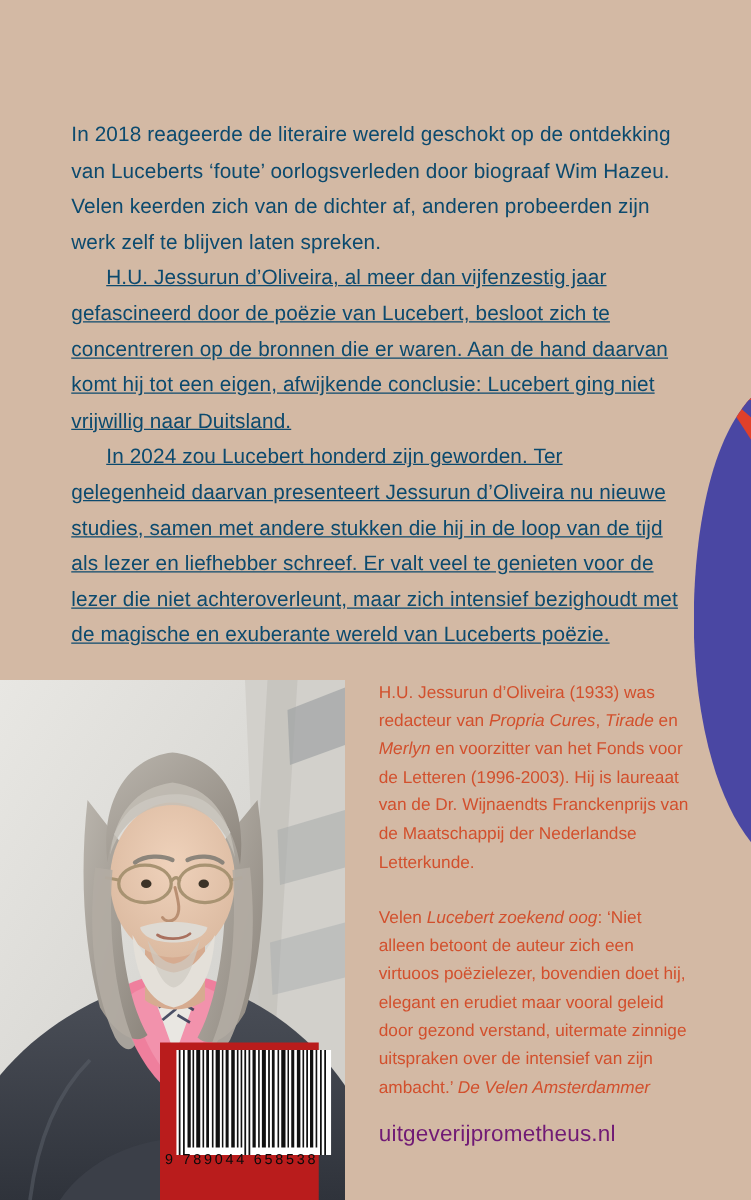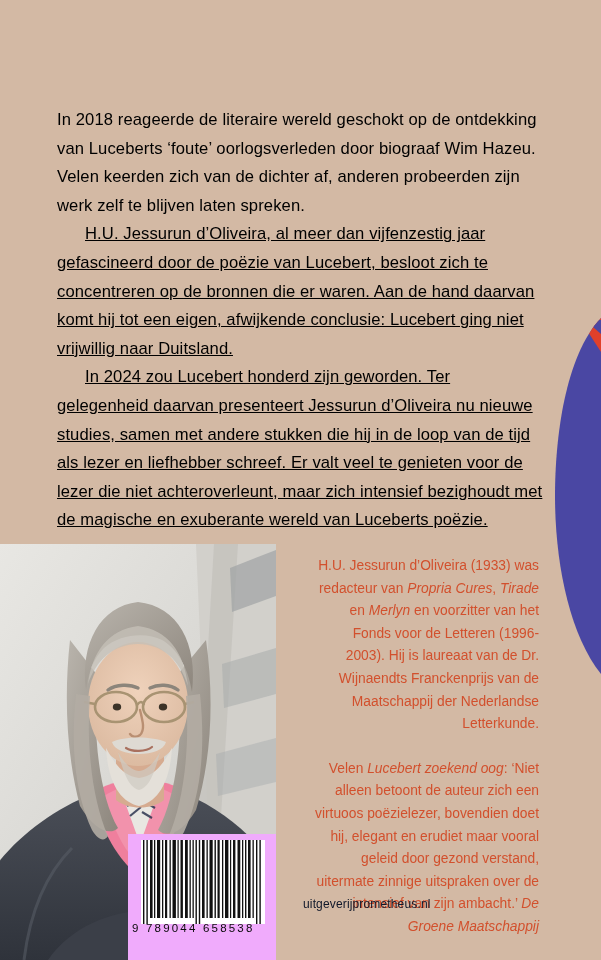--- a/index.html
+++ b/index.html
@@ -28,23 +28,23 @@
     height: 356px;
     overflow: hidden;
     pointer-events: none;
   }
   .edge-art svg { display: block; }
 
   
   .blurb {
     position: absolute;
     left: 57px;
-    top: 106px;
+    top: 94px;
     width: 486px;
-    color: #000000;
+    color: #0c4a6e;
     font-size: 16.6px;
     line-height: 28.6px;
     letter-spacing: 0.1px;
   }
   .blurb p { margin: 0; }
   .blurb p.indent { text-indent: 28px; text-decoration: underline; }
 
   
   .photo {
     position: absolute;
@@ -55,23 +55,23 @@
     overflow: hidden;
     background: #cfcfcb;
   }
   .photo svg { display: block; }
 
   
   .barcode-box {
     position: absolute;
     left: 128px;
     top: 834px;
-    width: 148px;
+    width: 127px;
     height: 126px;
-    background: #f0abfc;
+    background: #b91c1c;
   }
   .barcode-inner {
     position: absolute;
     left: 13px;
     top: 6px;
     width: 124px;
     height: 84px;
   }
   .barcode-inner svg { display: block; }
   .barcode-digits {
@@ -89,30 +89,30 @@
   
   .side-col {
     position: absolute;
     left: 303px;
     top: 543px;
     width: 248px;
     color: #d2502d;
     font-size: 13.8px;
     line-height: 22.6px;
   }
-  .side-col p { margin: 12px; text-align: right; }
+  .side-col p { margin: 0; }
   .side-col .bio { margin-bottom: 22px; }
   .side-col i, .side-col em { font-style: italic; }
 
   .publisher {
     position: absolute;
     left: 303px;
     top: 897px;
-    color: #0f172a;
-    font-size: 12px;
+    color: #701a75;
+    font-size: 18px;
     letter-spacing: 0.15px;
   }
 </style>
 </head>
 <body>
 
 <div id="cover">
 
   <div class="edge-art">
     <svg width="46" height="356" viewBox="0 0 46 356" xmlns="http://www.w3.org/2000/svg">
@@ -272,18 +272,18 @@
           <rect x="118.4" y="0" width="1.4" height="84"></rect>
         </g>
       </svg>
     </div>
     <div class="barcode-digits">9  789044  658538</div>
   </div>
 
   <div class="side-col">
     <p class="bio"><span>H.U. Jessurun d’Oliveira (1933) was redacteur van </span><i>Propria Cures</i><span>, </span><i>Tirade</i><span> en </span><i>Merlyn</i><span> en voorzitter van het Fonds voor de Letteren (1996-2003). Hij is laureaat van de Dr. Wijnaendts Franckenprijs van de Maatschappij der Nederlandse Letterkunde.</span></p>
 
-    <p class="review"><span>Velen </span><i>Lucebert zoekend oog</i><span>: ‘Niet alleen betoont de auteur zich een virtuoos poëzielezer, bovendien doet hij, elegant en erudiet maar vooral geleid door gezond verstand, uitermate zinnige uitspraken over de intensief van zijn ambacht.’ </span><i>De Groene Maatschappij</i></p>
+    <p class="review"><span>Velen </span><i>Lucebert zoekend oog</i><span>: ‘Niet alleen betoont de auteur zich een virtuoos poëzielezer, bovendien doet hij, elegant en erudiet maar vooral geleid door gezond verstand, uitermate zinnige uitspraken over de intensief van zijn ambacht.’ </span><i>De Velen Amsterdammer</i></p>
   </div>
 
   <div class="publisher">uitgeverijprometheus.nl</div>
 
 </div>
 
 </body></html>

